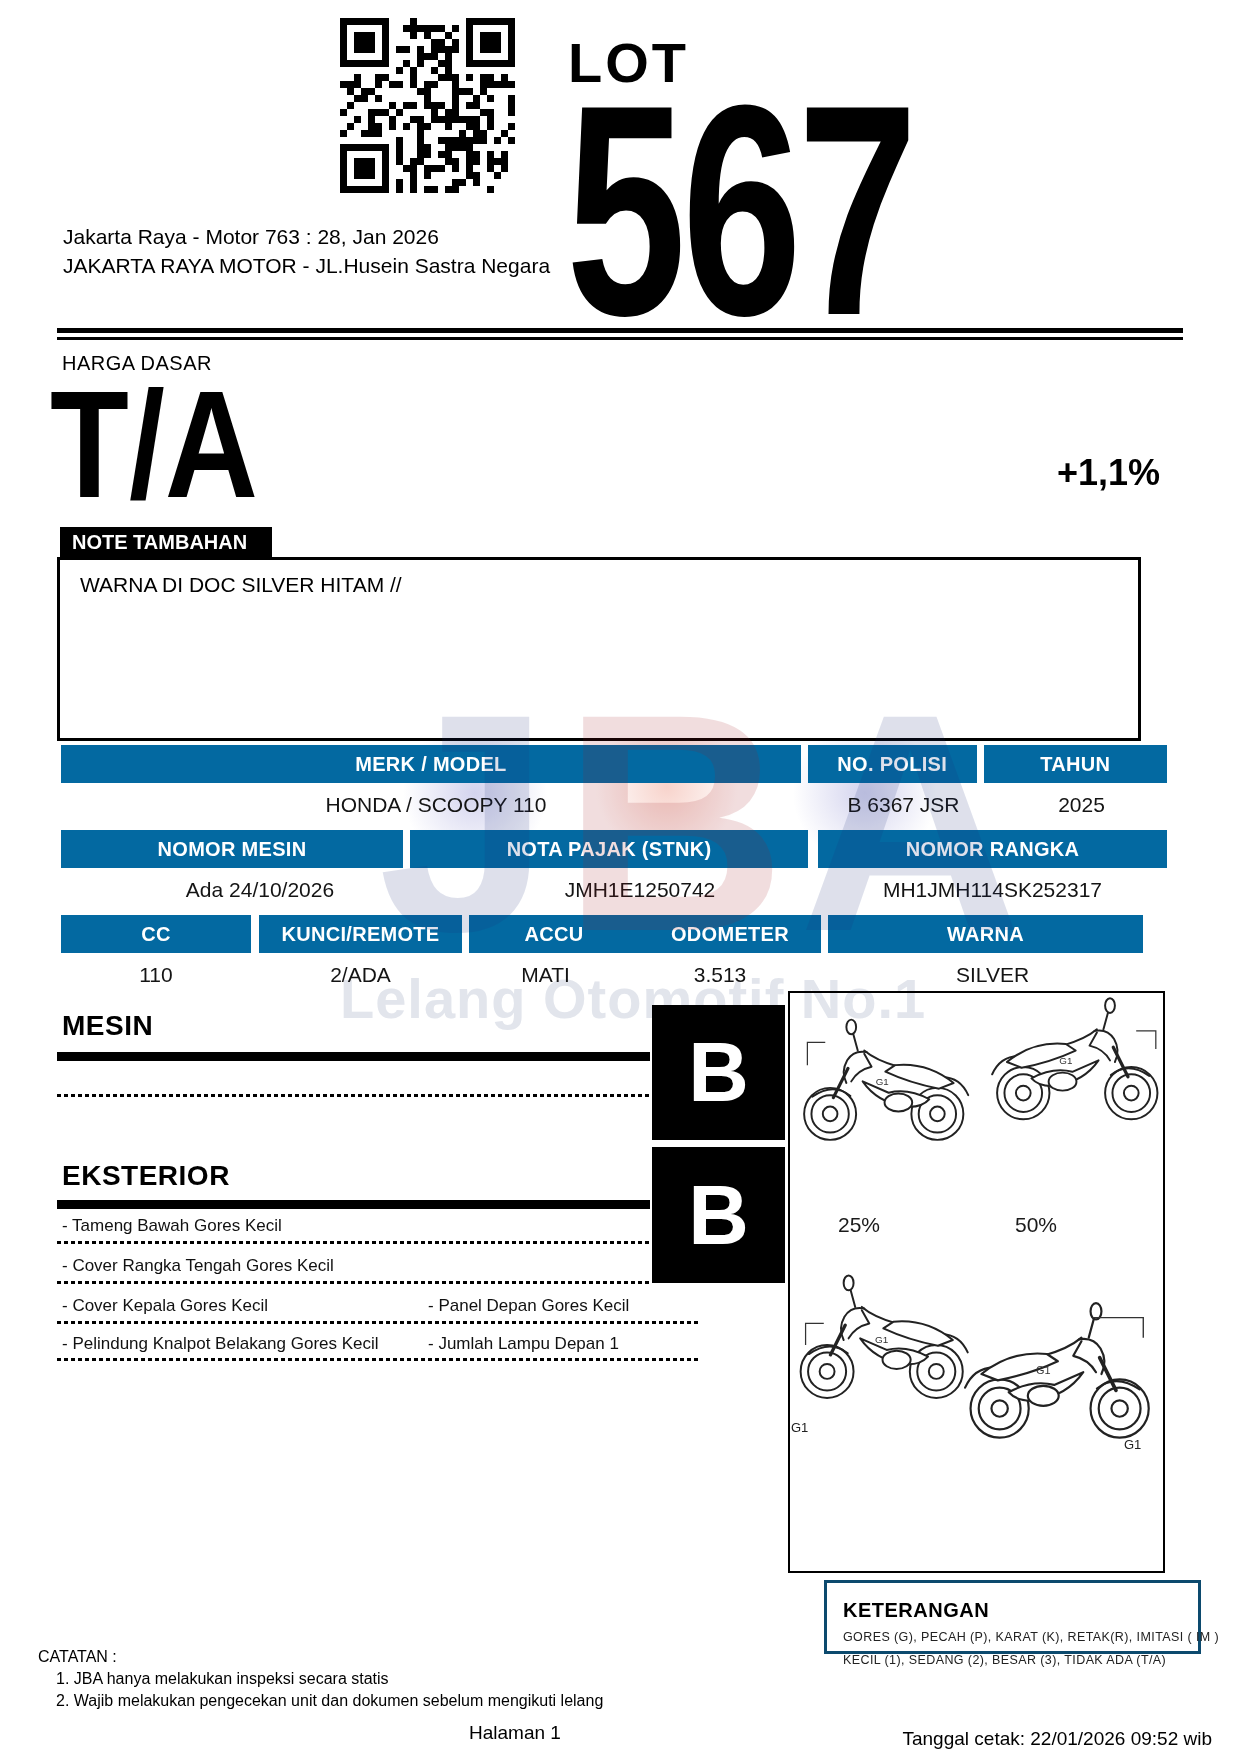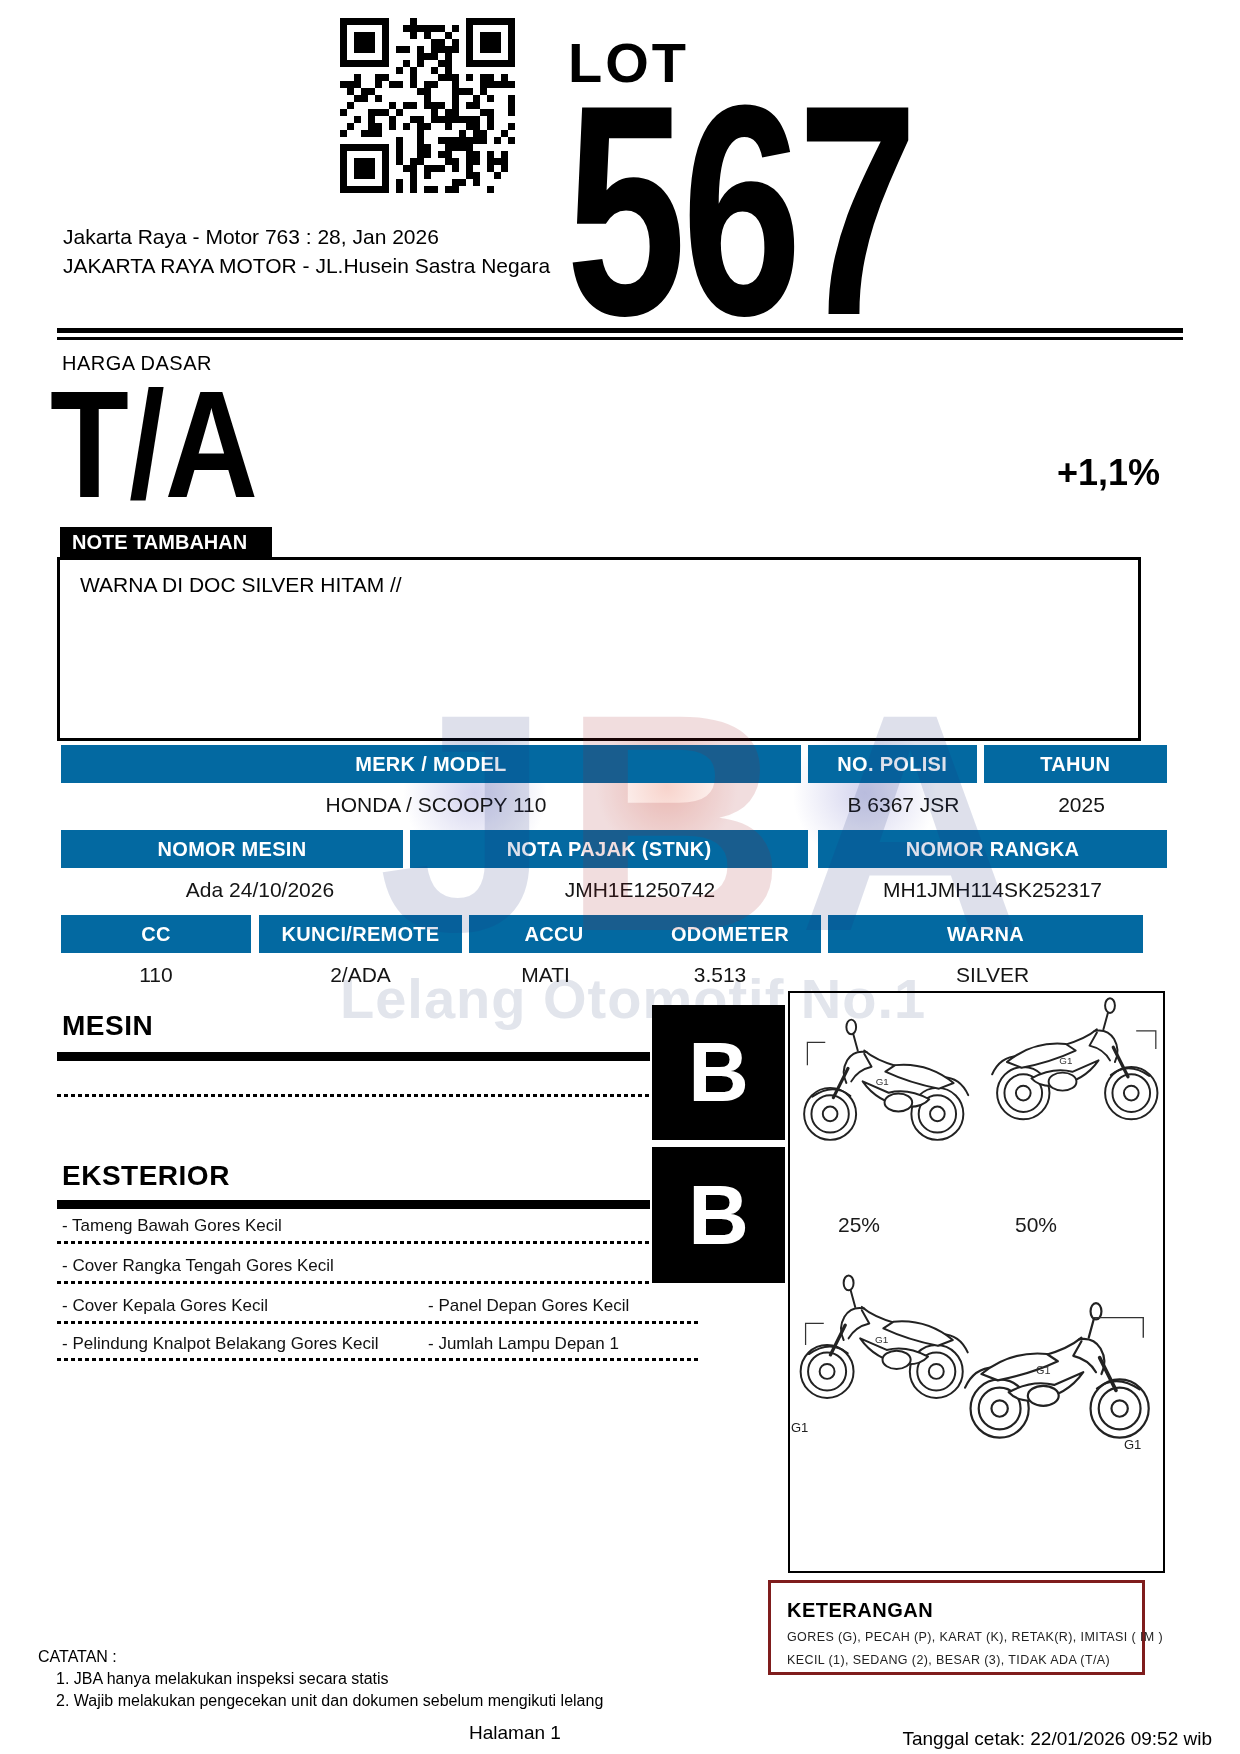--- a/index.html
+++ b/index.html
@@ -38,21 +38,21 @@
   .sec-title{position:absolute;left:62px;font-size:28px;font-weight:bold;letter-spacing:.5px;z-index:2;}
   .rule{position:absolute;left:57px;height:9px;background:#000;width:593px;z-index:2;}
   .dotted{position:absolute;left:57px;height:3px;z-index:2;
           background:repeating-linear-gradient(90deg,#000 0 4px,transparent 4px 7px);}
   .item{position:absolute;font-size:17px;color:#111;z-index:2;white-space:nowrap;}
   .grade-box{position:absolute;left:652px;width:133px;background:#000;color:#fff;z-index:2;
              display:flex;align-items:center;justify-content:center;font-size:84px;font-weight:bold;}
   
   #diagram-box{position:absolute;left:788px;top:991px;width:377px;height:582px;border:2px solid #000;
                box-sizing:border-box;z-index:2;}
-  #ket-box{position:absolute;left:768px;top:1580px;width:377px;height:95px;border:3px solid #7f1d1d;
+  #ket-box{position:absolute;left:824px;top:1580px;width:377px;height:74px;border:3px solid #0c4a6e;
            box-sizing:border-box;z-index:2;}
   #ket-title{position:absolute;left:16px;top:16px;font-size:20px;font-weight:bold;letter-spacing:.5px;}
   .ket-line{position:absolute;left:16px;font-size:12.5px;color:#222;letter-spacing:.4px;white-space:nowrap;}
   .pct-label{position:absolute;font-size:21px;color:#1a1a1a;z-index:3;}
   .g1-out{position:absolute;font-size:13px;color:#222;z-index:3;}
   .bike{position:absolute;z-index:2;overflow:visible;}
   .bike text{font-size:12px;fill:#333;font-family:"Liberation Sans",sans-serif;}
   
   #catatan-title{position:absolute;left:38px;top:1648px;font-size:16px;z-index:2;}
   .catatan-item{position:absolute;left:56px;font-size:16px;z-index:2;}

